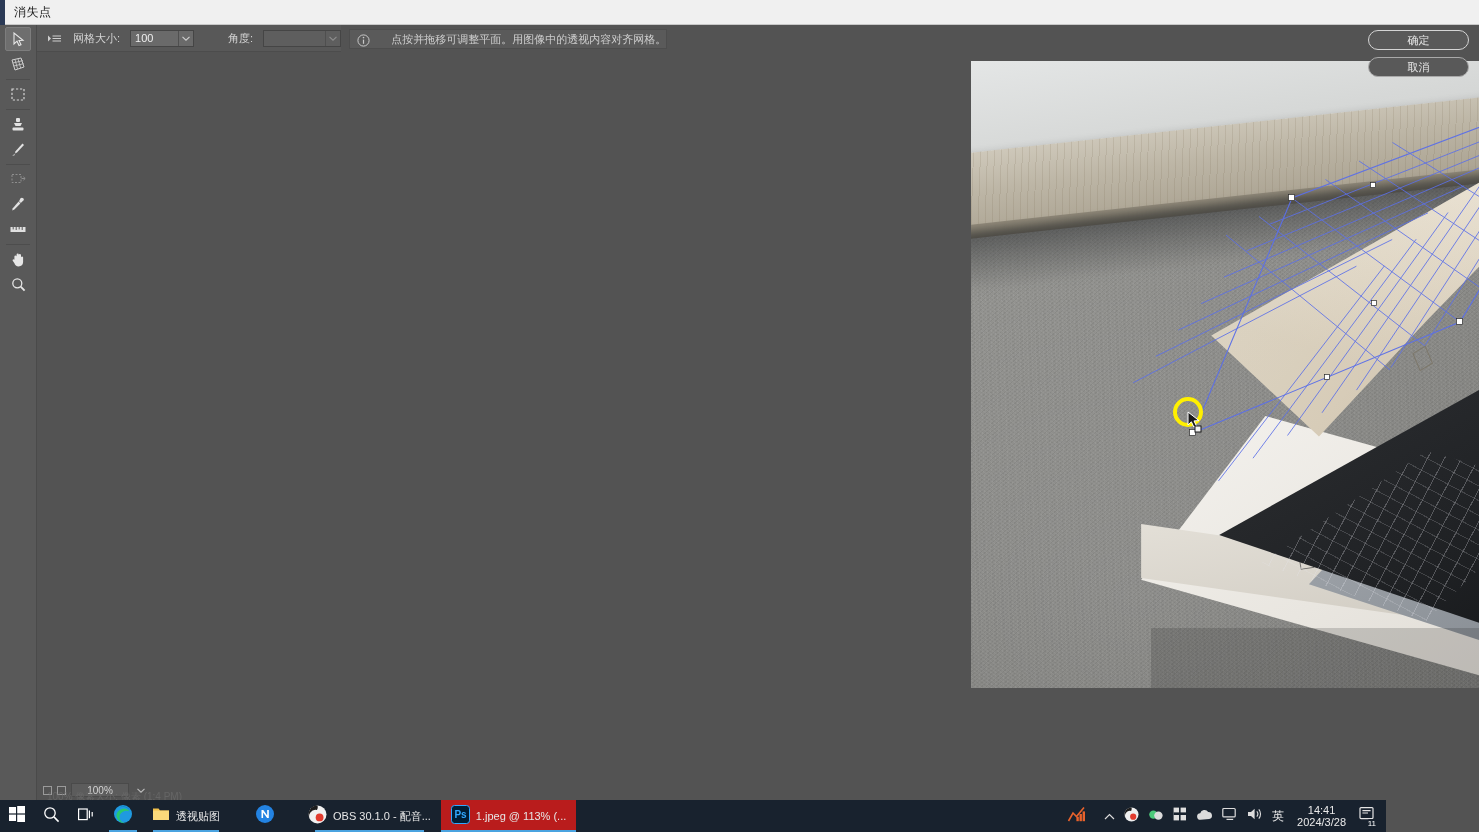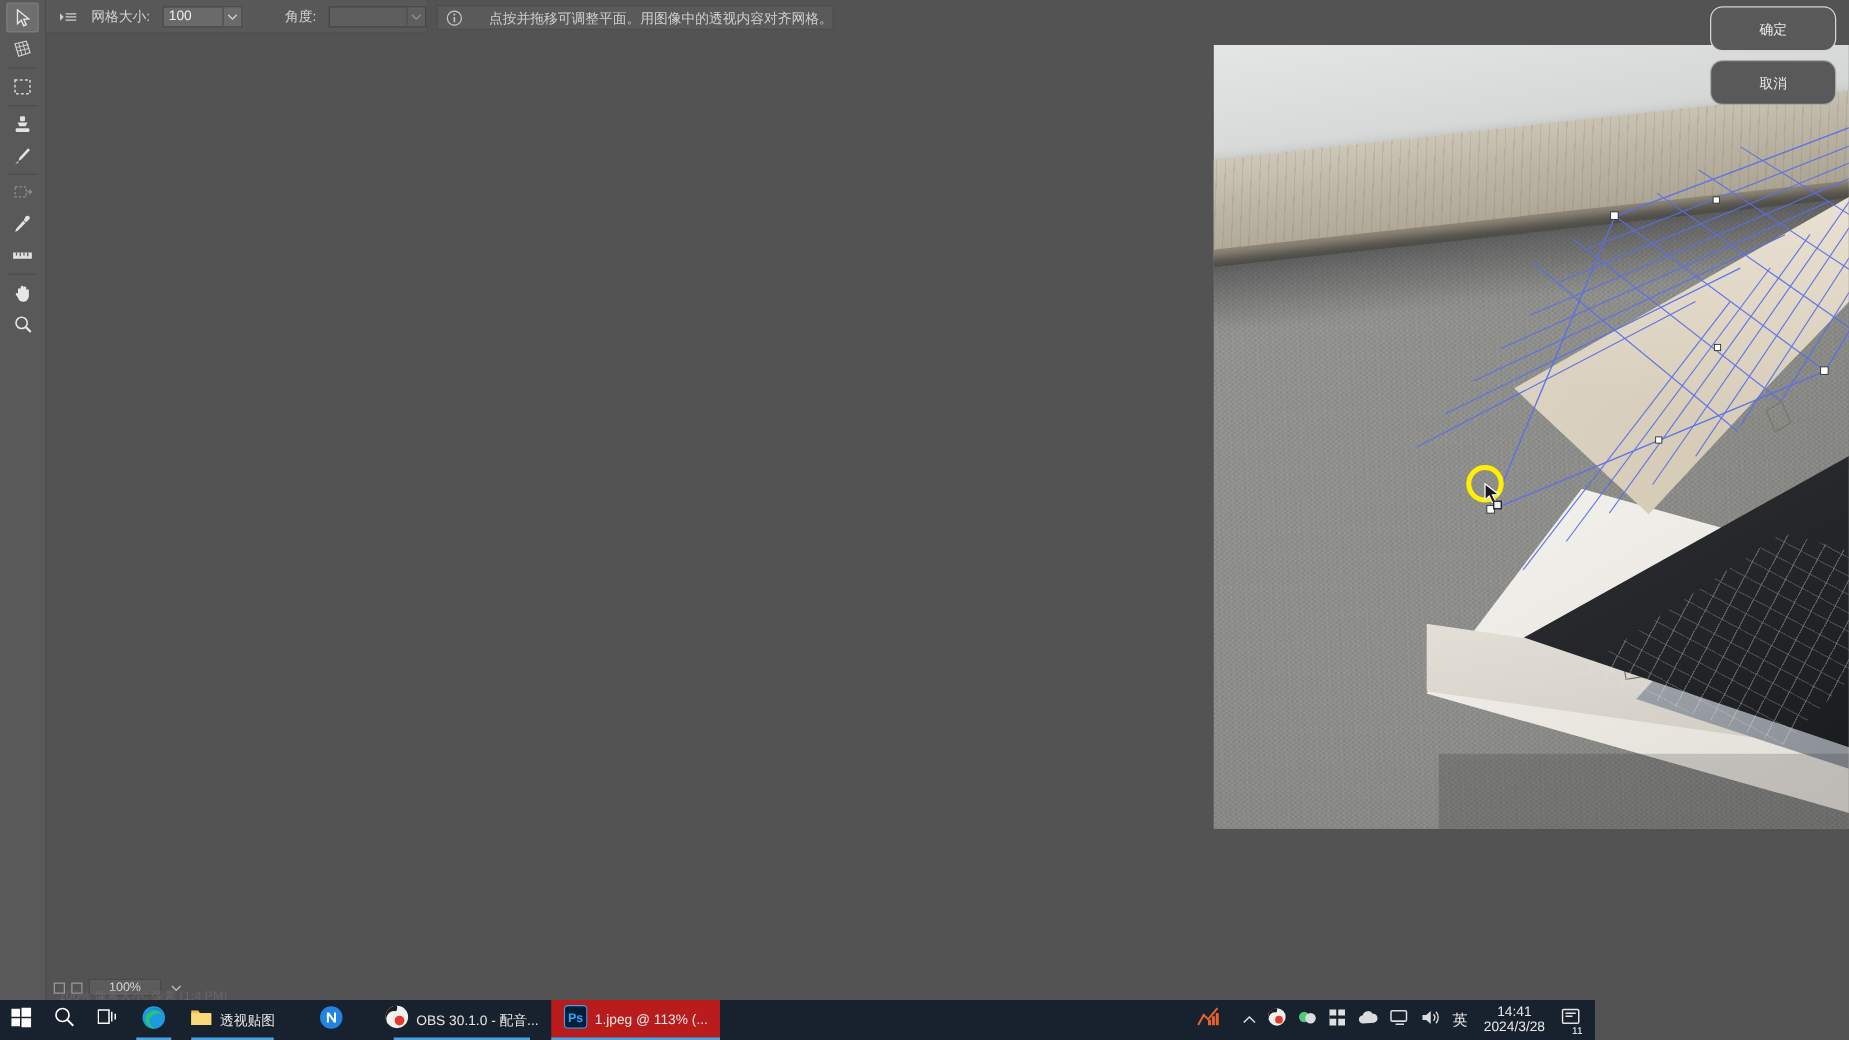--- a/index.html
+++ b/index.html
@@ -87,21 +87,21 @@
   }
   .info-icon { width: 13px; height: 13px; flex-shrink: 0; }
   .info-text { font-size: 11px; color: #cfcfcf; white-space: nowrap; }
 
   
   .vp-actions {
     position: absolute; right: 10px; top: 5px; width: 101px;
     display: flex; flex-direction: column; gap: 7px;
   }
   .vp-btn {
-    height: 36px; border-radius: 10px; border: 1px solid #a9a9a9;
+    height: 20px; border-radius: 10px; border: 1px solid #a9a9a9;
     background: #595959; color: #e8e8e8; font-size: 11px;
     display: flex; align-items: center; justify-content: center;
     font-family: "Liberation Sans", sans-serif;
   }
   .vp-btn.primary { border-color: #d4d4d4; }
 
   
   .vp-canvas-wrap {
     flex: 1; position: relative; background: #535353; overflow: hidden;
   }
@@ -278,21 +278,21 @@
     font-size: 10px; color: #d6d6d6;
   }
   .sb-zoom-arrow { width: 14px; height: 14px; display:flex; align-items:center; justify-content:center; }
   .sb-doc {
     position: absolute; left: 10px; bottom: -4px;
     font-size: 10px; color: #6d6d6d; white-space: nowrap; opacity: .7;
   }
 
   
   #taskbar {
-    position: absolute; left: 0; bottom: 0; width: 1276px; height: 32px;
+    position: absolute; left: 0; bottom: 0; width: 1386px; height: 32px;
     background: #18222e; display: flex; align-items: center;
   }
   .tb-left { display: flex; align-items: center; height: 32px; }
   .tb-item {
     height: 32px; display: flex; align-items: center; gap: 6px;
     padding: 0 9px; position: relative;
   }
   .tb-item.wide { padding: 0 10px; }
   .tb-item.active { background: #b91c1c; }
   .tb-item.active::after {
@@ -325,20 +325,24 @@
 </head>
 <body>
 
 <div id="ps-bg">
   <div class="bg-left-strip"></div>
   <div class="bg-right-strip"></div>
 </div>
 
 <div id="vp-dialog">
 
+  <div class="vp-titlebar">
+    <div class="accent"></div>
+    <div class="vp-title-text">消失点</div>
+  </div>
 
   <div class="vp-body">
 
     <div class="vp-tools">
 
       <div class="tool-btn active">
         <span>
           <svg width="13" height="15" viewBox="0 0 13 15">
             <path d="M2 1 L2 12 L5 9.2 L7 13.6 L9 12.7 L7 8.4 L11 8.2 Z" fill="none" stroke="#e6e6e6" stroke-width="1.1"></path>
           </svg>

